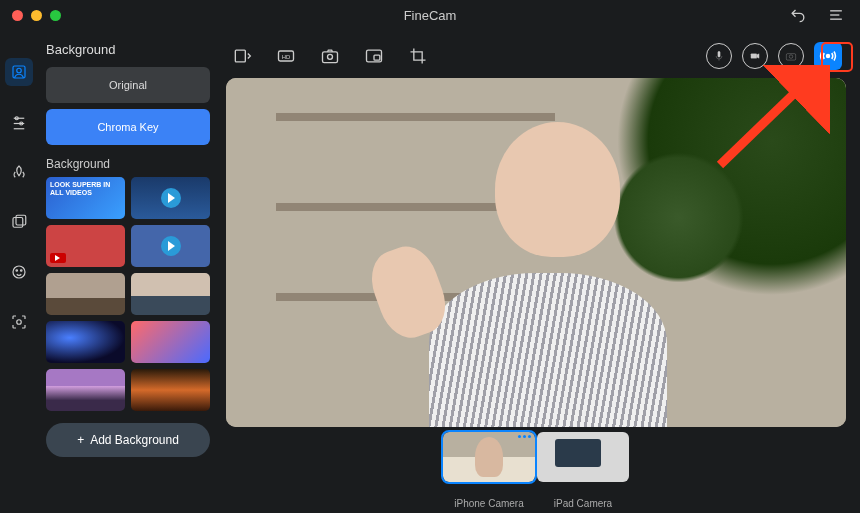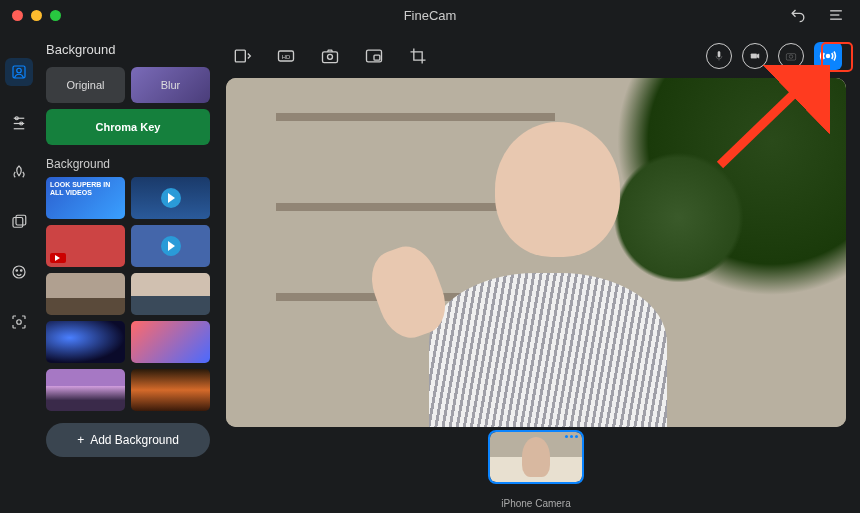--- a/index.html
+++ b/index.html
@@ -39,21 +39,21 @@
 
 .left-panel { width: 180px; padding: 12px 8px 0 8px; display: flex; flex-direction: column; }
 .panel-title { font-size: 13px; color: #ddd; margin-bottom: 10px; }
 .btn-row { display: flex; gap: 6px; }
 .bg-btn {
   flex: 1; height: 36px; border-radius: 6px;
   font-size: 11px; color: #ddd; display: flex; align-items: center; justify-content: center;
   background: #3a3d40; cursor: pointer;
 }
 .bg-btn.blur { background: linear-gradient(135deg, #7a6bb8, #4a3d7a); filter: blur(0); }
-.bg-btn.chroma { background: #15803d; color: #fff; font-weight: bold; }
+.bg-btn.chroma { background: #3b82f6; color: #fff; }
 .bg-btn.remove {
   background:
     repeating-conic-gradient(#888 0 25%, #666 0 50%) 0 0/10px 10px;
 }
 .section-label { font-size: 12px; margin: 12px 0 6px; color: #ccc; }
 .thumbs { display: grid; grid-template-columns: 1fr 1fr; gap: 6px; }
 .thumb { height: 42px; border-radius: 5px; overflow: hidden; position: relative; cursor: pointer; }
 .thumb-inner { width: 100%; height: 100%; }
 .t1 { background: linear-gradient(135deg, #2b5fcf, #3aa0ff); }
 .t1::after { content: "LOOK SUPERB IN ALL VIDEOS"; position: absolute; top: 4px; left: 4px; font-size: 7px; font-weight: bold; color: #fff; line-height: 1.1; }
@@ -224,21 +224,20 @@
           <path d="M20 16v3a1 1 0 01-1 1h-3"></path>
           <circle cx="12" cy="12" r="3"></circle>
         </svg>
     </div>
   </div>
 
   <div class="left-panel">
     <div class="panel-title">Background</div>
     <div class="btn-row">
       <div class="bg-btn">Original</div>
-      <div class="bg-btn blur">Blur</div>
     </div>
     <div class="btn-row" style="margin-top:6px">
       <div class="bg-btn chroma">Chroma Key</div>
     </div>
     <div class="section-label">Background</div>
     <div class="thumbs">
       <div class="thumb">
           <div class="thumb-inner t1"></div>
         </div>
       <div class="thumb">
@@ -362,20 +361,24 @@
       <div class="source">
         <div class="source-thumb st1 selected">
             <div class="dots">
               <span></span>
               <span></span>
               <span></span>
             </div>
           </div>
         <div class="source-label">iPhone Camera</div>
       </div>
+      <div class="source">
+        <div class="source-thumb st2"></div>
+        <div class="source-label">iPad Camera</div>
+      </div>
     </div>
   </div>
 </div>
 
 <div class="highlight-box"></div>
 <svg class="arrow-annotation" viewBox="0 0 120 110">
   <defs>
     <marker id="ahead" markerWidth="12" markerHeight="12" refX="2" refY="6" orient="auto">
       <path d="M0,0 L12,6 L0,12 z" fill="#ff3b1f"></path>
     </marker>

